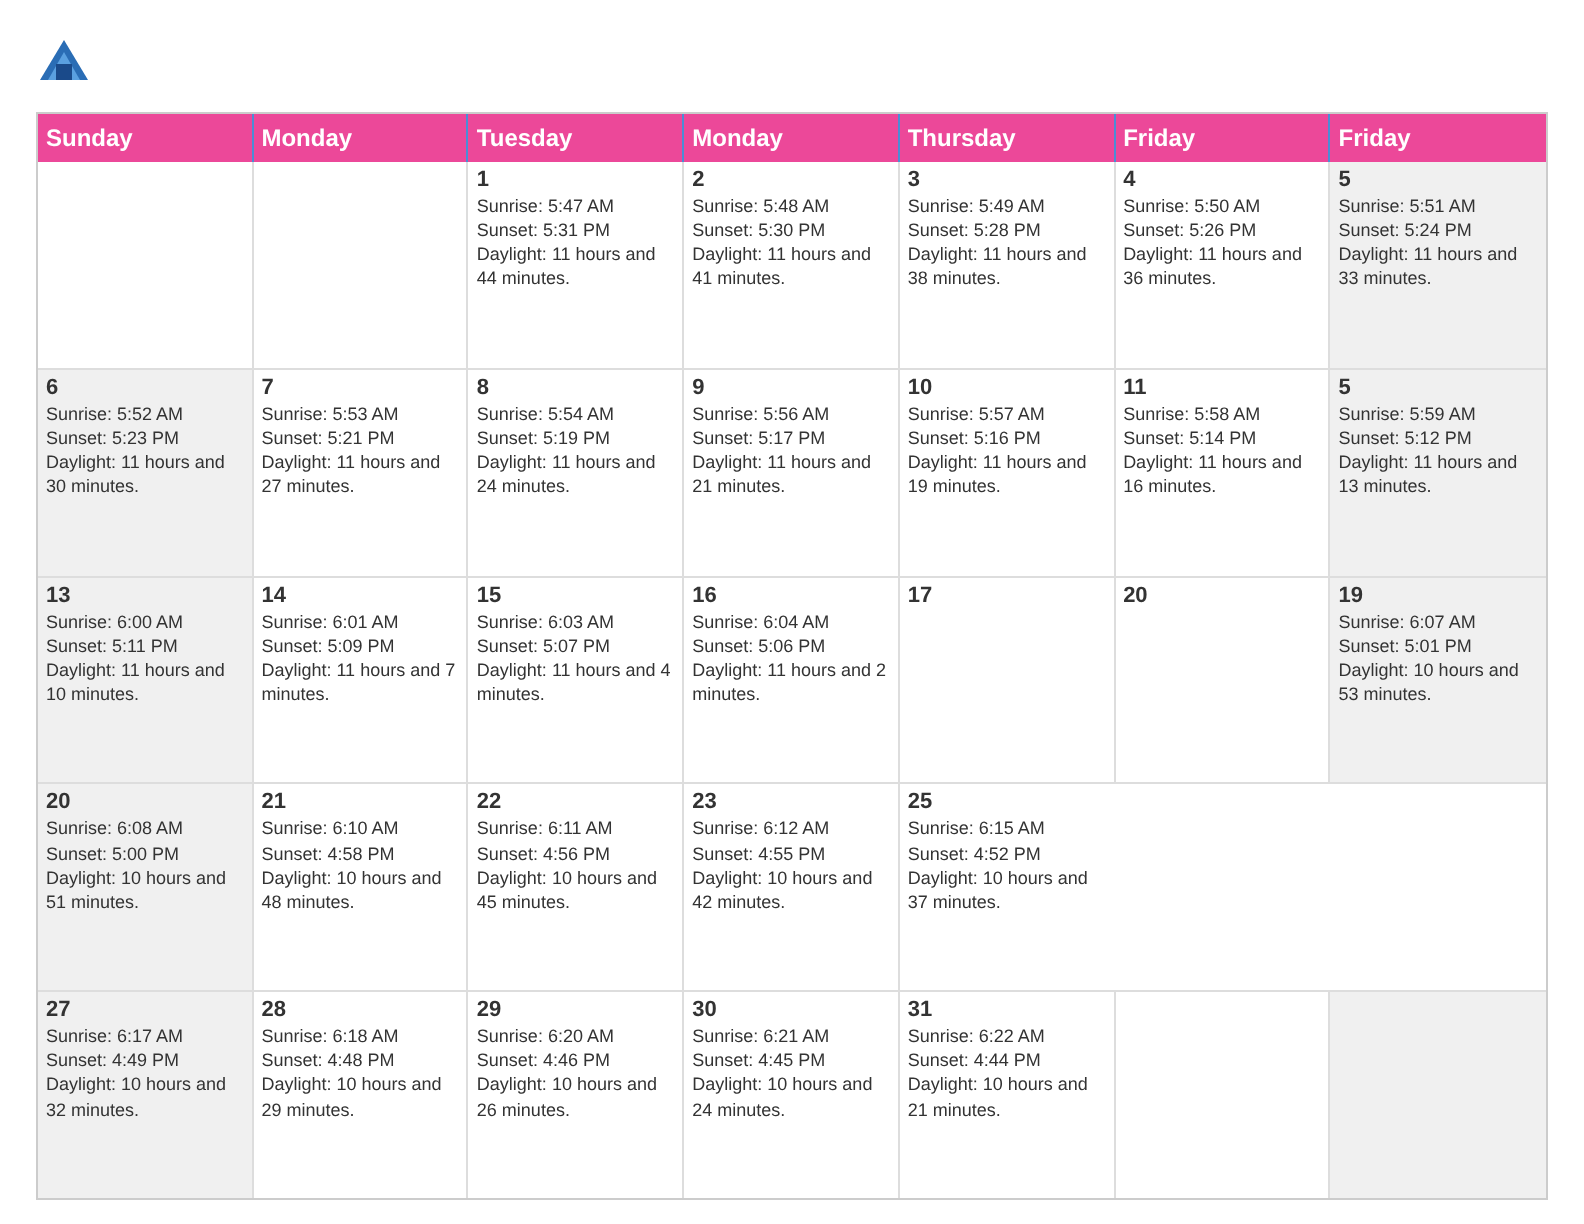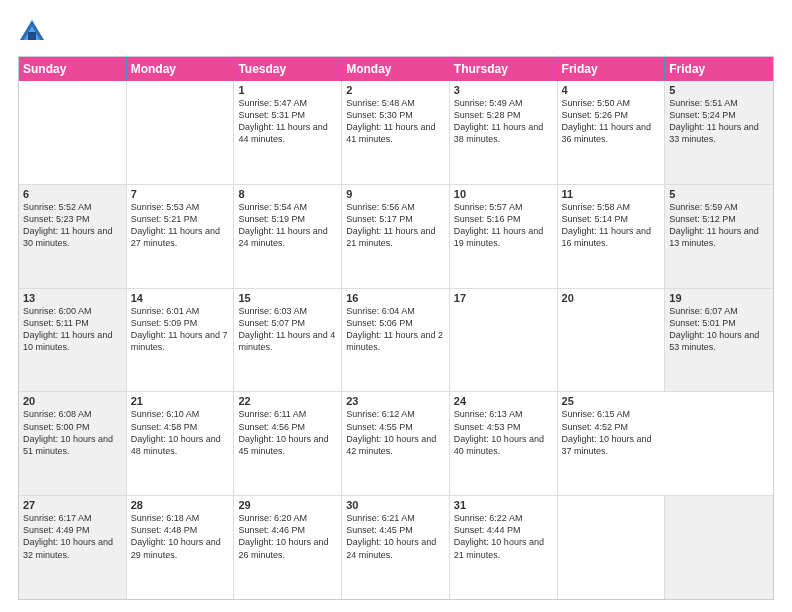--- a/index.html
+++ b/index.html
@@ -244,24 +244,20 @@
           </div>
           <div class="cal-cell">
             <span class="day-number">22</span>
             <div class="cell-info">Sunrise: 6:11 AM<br>Sunset: 4:56 PM<br>Daylight: 10 hours and 45 minutes.</div>
           </div>
           <div class="cal-cell">
             <span class="day-number">23</span>
             <div class="cell-info">Sunrise: 6:12 AM<br>Sunset: 4:55 PM<br>Daylight: 10 hours and 42 minutes.</div>
           </div>
           <div class="cal-cell">
-            <span class="day-number">24</span>
-            <div class="cell-info">Sunrise: 6:13 AM<br>Sunset: 4:53 PM<br>Daylight: 10 hours and 40 minutes.</div>
-          </div>
-          <div class="cal-cell">
             <span class="day-number">25</span>
             <div class="cell-info">Sunrise: 6:15 AM<br>Sunset: 4:52 PM<br>Daylight: 10 hours and 37 minutes.</div>
           </div>
         </div>
         <div class="cal-row">
           <div class="cal-cell shaded">
             <span class="day-number">27</span>
             <div class="cell-info">Sunrise: 6:17 AM<br>Sunset: 4:49 PM<br>Daylight: 10 hours and 32 minutes.</div>
           </div>
           <div class="cal-cell">

